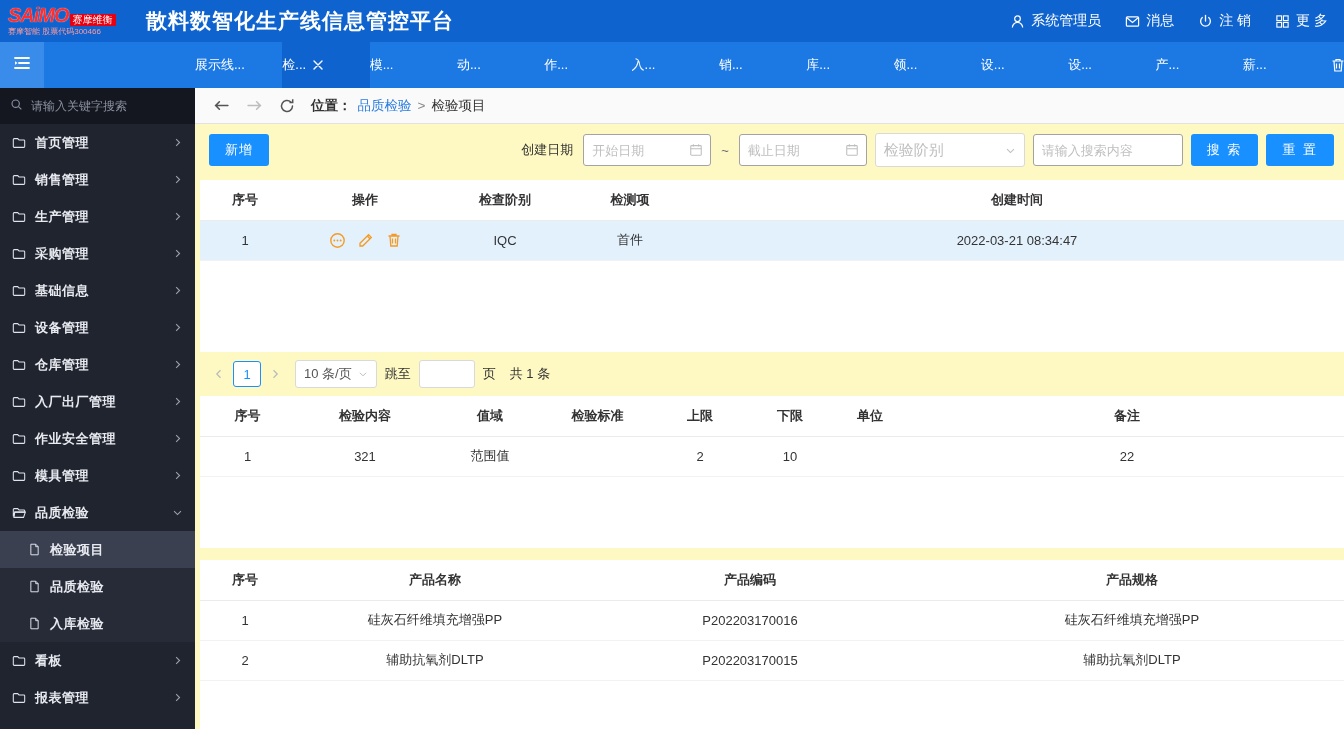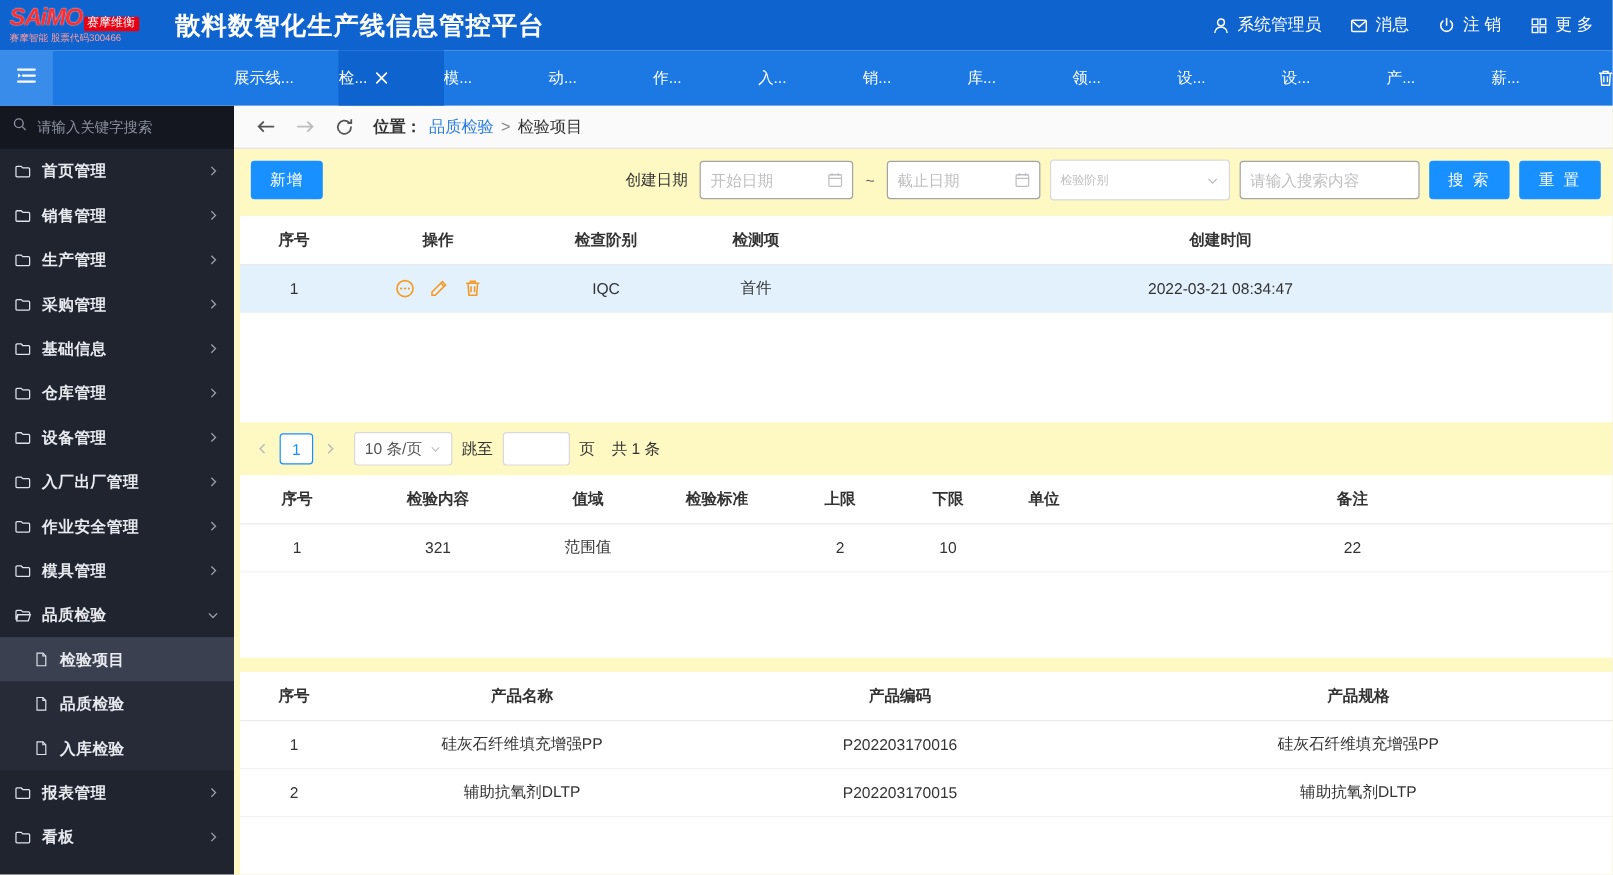--- a/index.html
+++ b/index.html
@@ -56,21 +56,21 @@
   .btn{background:#1890ff;color:#fff;border:0;border-radius:3px;height:32px;padding:0 16px;font-size:13px;font-family:inherit;cursor:pointer;white-space:nowrap;letter-spacing:2px}
   .btn.add{letter-spacing:1px}
   .toolbar-right{margin-left:auto;display:flex;align-items:center;gap:8px}
   .tb-label{font-size:13px;color:#333;white-space:nowrap;margin-right:2px}
   .inp-wrap{position:relative;display:flex;align-items:center}
   .inp{height:32px;border:1px solid #a3a3a3;border-radius:3px;background:#fff;font-size:13px;font-family:inherit;color:#333;outline:none;padding:0 8px}
   .inp::placeholder{color:#bfbfbf}
   .inp.date{width:128px;padding-right:28px}
   .inp-wrap .suffix{position:absolute;right:8px;color:#bfbfbf;display:flex;pointer-events:none}
   .tilde{color:#666;font-size:13px;padding:0 2px}
-  .fake-select{height:24px;width:150px;border:1px solid #d9d9d9;border-radius:3px;background:#fff;display:flex;align-items:center;justify-content:space-between;padding:16px 8px;font-size:10px;color:#bfbfbf;cursor:pointer}
+  .fake-select{height:24px;width:150px;border:1px solid #d9d9d9;border-radius:3px;background:#fff;display:flex;align-items:center;justify-content:space-between;padding:16px 8px;font-size:15px;color:#bfbfbf;cursor:pointer}
   .fake-select .chev{color:#bfbfbf;display:flex}
   .inp.search{width:150px}
 
   .card{background:#fff;margin-left:5px}
   .card.t1{height:172px;margin-top:4px}
   .card.t2{height:152px}
   .card.t3{flex:1;margin-top:12px}
   table{width:100%;border-collapse:collapse;font-size:13px;color:#333;table-layout:fixed}
   th{height:40px;font-weight:bold;text-align:center;border-bottom:1px solid #ebebeb}
   td{height:40px;text-align:center;border-bottom:1px solid #f2f2f2}
@@ -277,34 +277,34 @@
               <path d="M6 3l5 5-5 5" fill="none" stroke="currentColor" stroke-width="1.6"></path>
             </svg>
           </span>
       </div>
       <div class="nav-item">
         <span class="fico">
             <svg width="14" height="14" viewBox="0 0 16 16">
               <path d="M1.5 4a1 1 0 0 1 1-1h4l1.5 1.5h5.5a1 1 0 0 1 1 1V12a1 1 0 0 1-1 1h-11a1 1 0 0 1-1-1z" fill="none" stroke="currentColor" stroke-width="1.2"></path>
             </svg>
           </span>
+        <span class="lbl">设备管理</span>
+        <span class="chev">
+            <svg width="11" height="11" viewBox="0 0 16 16">
+              <path d="M6 3l5 5-5 5" fill="none" stroke="currentColor" stroke-width="1.6"></path>
+            </svg>
+          </span>
+      </div>
+      <div class="nav-item">
+        <span class="fico">
+            <svg width="14" height="14" viewBox="0 0 16 16">
+              <path d="M1.5 4a1 1 0 0 1 1-1h4l1.5 1.5h5.5a1 1 0 0 1 1 1V12a1 1 0 0 1-1 1h-11a1 1 0 0 1-1-1z" fill="none" stroke="currentColor" stroke-width="1.2"></path>
+            </svg>
+          </span>
         <span class="lbl">仓库管理</span>
-        <span class="chev">
-            <svg width="11" height="11" viewBox="0 0 16 16">
-              <path d="M6 3l5 5-5 5" fill="none" stroke="currentColor" stroke-width="1.6"></path>
-            </svg>
-          </span>
-      </div>
-      <div class="nav-item">
-        <span class="fico">
-            <svg width="14" height="14" viewBox="0 0 16 16">
-              <path d="M1.5 4a1 1 0 0 1 1-1h4l1.5 1.5h5.5a1 1 0 0 1 1 1V12a1 1 0 0 1-1 1h-11a1 1 0 0 1-1-1z" fill="none" stroke="currentColor" stroke-width="1.2"></path>
-            </svg>
-          </span>
-        <span class="lbl">设备管理</span>
         <span class="chev">
             <svg width="11" height="11" viewBox="0 0 16 16">
               <path d="M6 3l5 5-5 5" fill="none" stroke="currentColor" stroke-width="1.6"></path>
             </svg>
           </span>
       </div>
       <div class="nav-item">
         <span class="fico">
             <svg width="14" height="14" viewBox="0 0 16 16">
               <path d="M1.5 4a1 1 0 0 1 1-1h4l1.5 1.5h5.5a1 1 0 0 1 1 1V12a1 1 0 0 1-1 1h-11a1 1 0 0 1-1-1z" fill="none" stroke="currentColor" stroke-width="1.2"></path>
@@ -387,34 +387,34 @@
           <span class="lbl">入库检验</span>
         </div>
       </div>
 
       <div class="nav-item">
         <span class="fico">
             <svg width="14" height="14" viewBox="0 0 16 16">
               <path d="M1.5 4a1 1 0 0 1 1-1h4l1.5 1.5h5.5a1 1 0 0 1 1 1V12a1 1 0 0 1-1 1h-11a1 1 0 0 1-1-1z" fill="none" stroke="currentColor" stroke-width="1.2"></path>
             </svg>
           </span>
+        <span class="lbl">看板</span>
+        <span class="chev">
+            <svg width="11" height="11" viewBox="0 0 16 16">
+              <path d="M6 3l5 5-5 5" fill="none" stroke="currentColor" stroke-width="1.6"></path>
+            </svg>
+          </span>
+      </div>
+      <div class="nav-item">
+        <span class="fico">
+            <svg width="14" height="14" viewBox="0 0 16 16">
+              <path d="M1.5 4a1 1 0 0 1 1-1h4l1.5 1.5h5.5a1 1 0 0 1 1 1V12a1 1 0 0 1-1 1h-11a1 1 0 0 1-1-1z" fill="none" stroke="currentColor" stroke-width="1.2"></path>
+            </svg>
+          </span>
         <span class="lbl">报表管理</span>
-        <span class="chev">
-            <svg width="11" height="11" viewBox="0 0 16 16">
-              <path d="M6 3l5 5-5 5" fill="none" stroke="currentColor" stroke-width="1.6"></path>
-            </svg>
-          </span>
-      </div>
-      <div class="nav-item">
-        <span class="fico">
-            <svg width="14" height="14" viewBox="0 0 16 16">
-              <path d="M1.5 4a1 1 0 0 1 1-1h4l1.5 1.5h5.5a1 1 0 0 1 1 1V12a1 1 0 0 1-1 1h-11a1 1 0 0 1-1-1z" fill="none" stroke="currentColor" stroke-width="1.2"></path>
-            </svg>
-          </span>
-        <span class="lbl">看板</span>
         <span class="chev">
             <svg width="11" height="11" viewBox="0 0 16 16">
               <path d="M6 3l5 5-5 5" fill="none" stroke="currentColor" stroke-width="1.6"></path>
             </svg>
           </span>
       </div>
     </aside>
 
     <main class="content">
 

